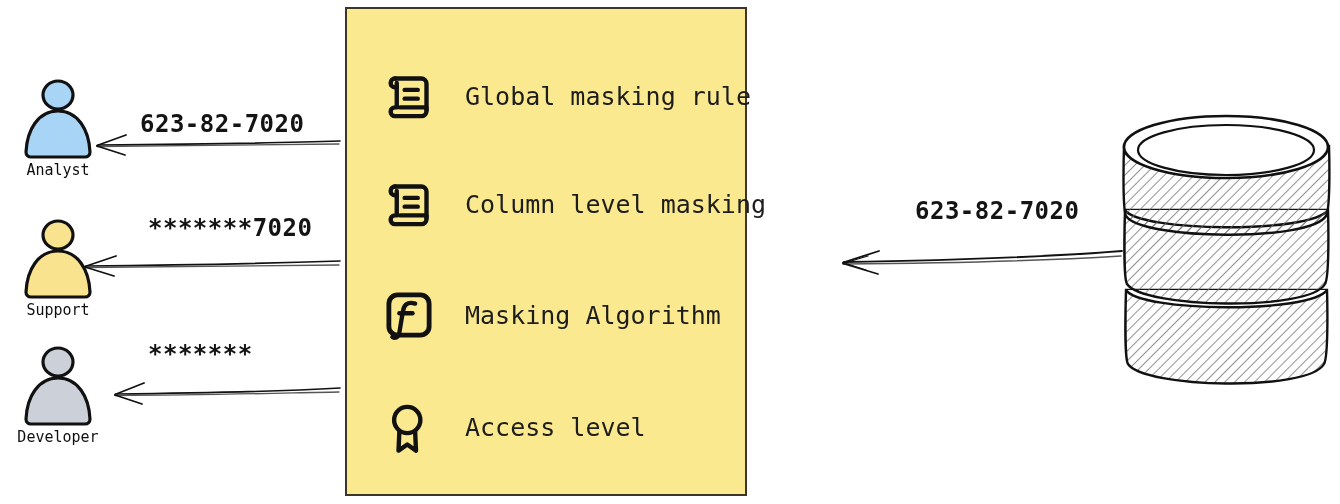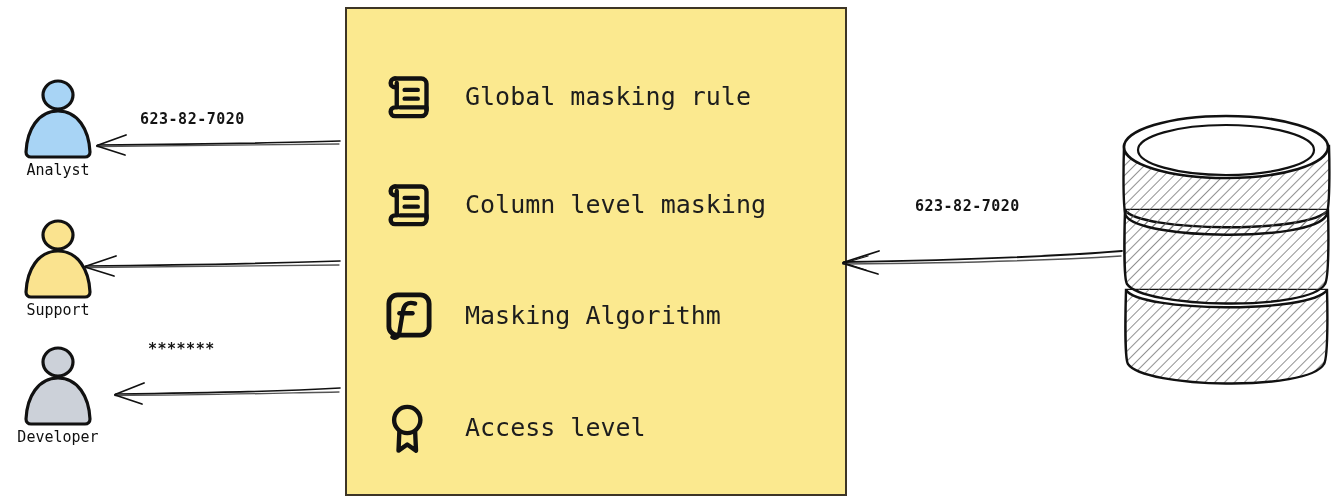--- a/index.html
+++ b/index.html
@@ -37,39 +37,39 @@
     color: #0f0f0f;
     letter-spacing: 0px;
     margin-top: 1px;
     white-space: nowrap;
   }
 
   
   .flow-label {
     position: absolute;
     font-family: "DejaVu Sans Mono", "Liberation Mono", monospace;
-    font-size: 15px;
+    font-size: 24px;
     font-weight: 700;
     color: #141414;
     letter-spacing: 0.5px;
     white-space: nowrap;
   }
 
   
   .arrow-svg {
     position: absolute;
     overflow: visible;
   }
 
   
   #policy-panel {
     position: absolute;
     left: 345px;
     top: 7px;
-    width: 502px;
+    width: 402px;
     height: 489px;
     background: #fbe98f;
     border: 2px solid #3d3526;
     box-sizing: border-box;
   }
   .policy-list {
     position: absolute;
     left: 0;
     top: 0;
     width: 100%;
@@ -140,20 +140,21 @@
   </div>
 
   <div class="flow-label" style="left:140px; top:110px;">623-82-7020</div>
   <svg class="arrow-svg" style="left:92px; top:128px;" width="250" height="28" viewBox="0 0 250 28">
     <path d="M248 13 C190 15 120 16 6 17" fill="none" stroke="#111111" stroke-width="1.7" stroke-linecap="round"></path>
     <path d="M247 16 C188 17 118 18 5 18.5" fill="none" stroke="#555555" stroke-width="1.3" stroke-linecap="round"></path>
     <path d="M5 17.5 L34 7" fill="none" stroke="#111111" stroke-width="1.8" stroke-linecap="round"></path>
     <path d="M5 18 L33 27" fill="none" stroke="#111111" stroke-width="1.8" stroke-linecap="round"></path>
   </svg>
 
+  <div class="flow-label" style="left:148px; top:214px;">*******7020</div>
   <svg class="arrow-svg" style="left:80px; top:250px;" width="262" height="28" viewBox="0 0 262 28">
     <path d="M260 11 C200 13 130 15 6 16" fill="none" stroke="#111111" stroke-width="1.7" stroke-linecap="round"></path>
     <path d="M259 15 C198 16 128 17 5 17.5" fill="none" stroke="#555555" stroke-width="1.3" stroke-linecap="round"></path>
     <path d="M5 16.5 L36 6" fill="none" stroke="#111111" stroke-width="1.8" stroke-linecap="round"></path>
     <path d="M5 17 L34 26" fill="none" stroke="#111111" stroke-width="1.8" stroke-linecap="round"></path>
   </svg>
 
   <div class="flow-label" style="left:148px; top:340px;">*******</div>
   <svg class="arrow-svg" style="left:110px; top:378px;" width="232" height="28" viewBox="0 0 232 28">
     <path d="M230 10 C175 13 110 15 6 16" fill="none" stroke="#111111" stroke-width="1.7" stroke-linecap="round"></path>

